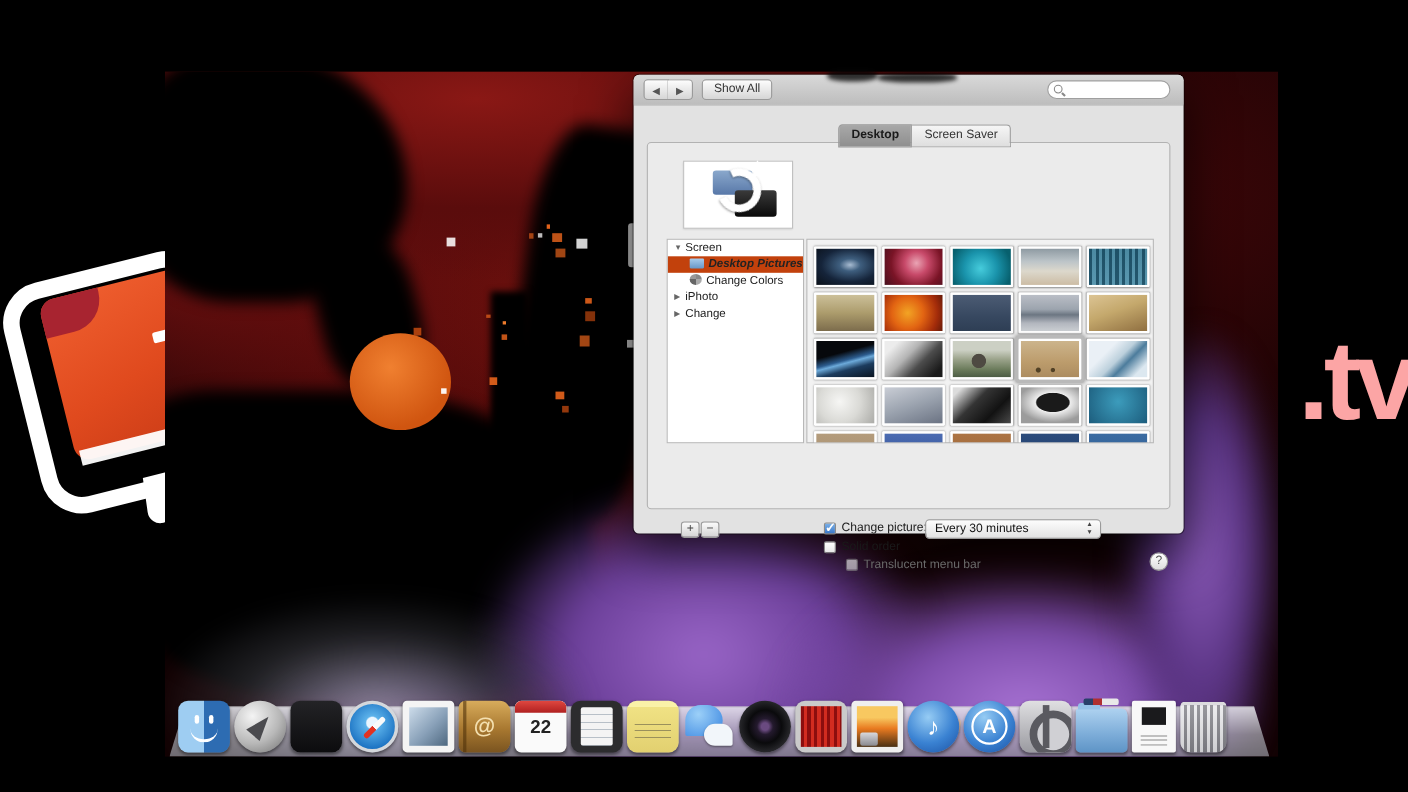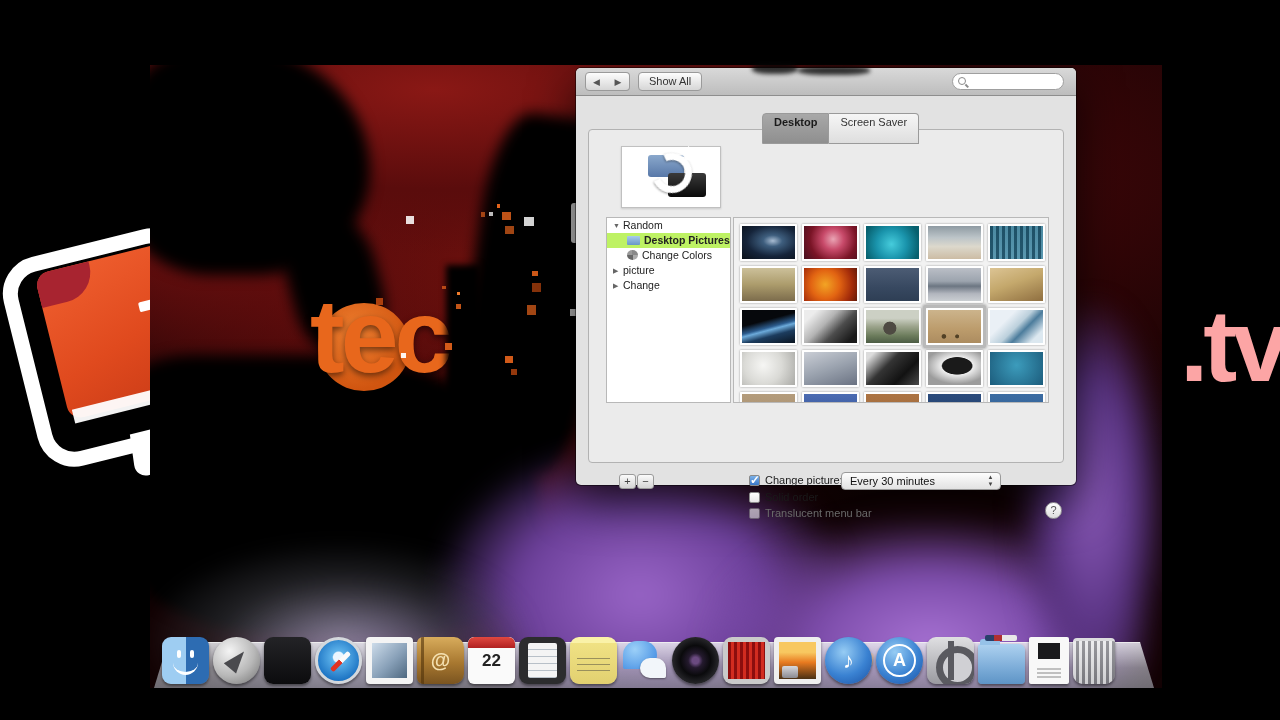--- a/index.html
+++ b/index.html
@@ -182,21 +182,21 @@
   #search-box { position:absolute; right:12px; top:5px; width:112px; height:17px;
     background:#fff; border:1px solid #9f9f9f; border-radius:9px; }
   #search-glass { position:absolute; left:5px; top:3px; width:8px; height:8px;
     border:1.5px solid #8a8a8a; border-radius:50%; }
   #search-glass::after { content:""; position:absolute; left:6px; top:7px; width:4px;
     height:1.5px; background:#8a8a8a; transform:rotate(45deg); }
   #search-input { position:absolute; left:16px; top:1px; width:90px; height:13px;
     border:none; outline:none; font-size:10px; background:transparent; }
 
   #tabs { position:absolute; left:186px; top:45px; display:flex; z-index:2; }
-  .tab { height:31px; padding:0 11px; line-height:16px; font-size:11px;
+  .tab { height:21px; padding:0 11px; line-height:16px; font-size:11px;
     border:1px solid #9a9a9a; }
   .tab-active { background:linear-gradient(#a8a8a8,#8f8f8f); color:#1a1a1a;
     border-radius:4px 0 0 0; font-weight:bold; }
   .tab-idle { background:linear-gradient(#f6f6f6,#dedede); color:#333;
     border-radius:0 4px 0 0; border-left:none; }
 
   #content-box { position:absolute; left:12px; top:61px; width:476px; height:334px;
     background:#ebebeb; border:1px solid #b2b2b2; border-radius:4px; }
 
   #preview-well { position:absolute; left:32px; top:16px; width:100px; height:62px;
@@ -212,21 +212,21 @@
     border-left:8px solid transparent; border-right:8px solid transparent;
     border-bottom:12px solid #fff; transform:rotate(105deg); }
 
   #sidebar { position:absolute; left:17px; top:87px; width:125px; height:186px;
     background:#fff; border:1px solid #b8b8b8; overflow:hidden; }
   .sb-row { height:15px; line-height:15px; font-size:10.5px; color:#222;
     white-space:nowrap; padding-left:6px; position:relative; }
   .sb-row .disc { display:inline-block; width:10px; font-size:7px; color:#666;
     vertical-align:1px; }
   .sb-child { padding-left:20px; }
-  .sb-selected { background:#bef264; font-weight:bold; }
+  .sb-selected { background:#c2410c; font-weight:bold;font-style:italic; }
   .sb-ico { display:inline-block; width:13px; height:9px; margin-right:4px;
     vertical-align:-1px; border-radius:1px; }
   .sb-ico-folder { background:linear-gradient(#a8ccec,#6898c8); position:relative; }
   .sb-ico-colors { background:conic-gradient(#888 0 25%, #aaa 25% 50%, #666 50% 75%, #999 75%);
     width:11px; height:10px; border-radius:50%; }
 
   #thumb-grid-box { position:absolute; left:144px; top:87px; width:316px; height:186px;
     background:#f2f2f2; border:1px solid #b8b8b8; overflow:hidden; }
   #thumb-grid { display:grid; grid-template-columns:repeat(5,57px); gap:5px;
     padding:6px; }
@@ -277,21 +277,20 @@
   </div>
 
   <div id="desktop">
 
     <div class="blk" style="left:-30px;top:-20px;width:250px;height:230px;border-radius:40% 60% 50% 40%;"></div>
     <div class="blk" style="left:320px;top:50px;width:130px;height:360px;border-radius:30%;transform:rotate(8deg);"></div>
     <div class="blk" style="left:-40px;top:290px;width:430px;height:280px;border-radius:20% 50% 30% 40%;"></div>
     <div class="blk" style="left:140px;top:150px;width:90px;height:140px;border-radius:40%;transform:rotate(-15deg);"></div>
 
     <div id="teched-blob"></div>
-    <div id="teched-partial">tec</div>
     <div class="blk" style="left:296px;top:200px;width:34px;height:180px;filter:blur(3px);"></div>
 
     <div id="particles">
         <div class="particle" style="left: 354.955px; top: 290.54px; width: 7.65846px; height: 7.65846px; background: rgb(232, 100, 28); opacity: 0.901232;"></div>
         <div class="particle" style="left: 355.279px; top: 160.81px; width: 8.51547px; height: 8.51547px; background: rgb(232, 100, 28); opacity: 0.690526;"></div>
         <div class="particle" style="left: 474.258px; top: 255.769px; width: 5.29891px; height: 5.29891px; background: rgb(232, 100, 28); opacity: 0.744755;"></div>
         <div class="particle" style="left: 251.143px; top: 287.908px; width: 5.05063px; height: 5.05063px; background: rgb(255, 255, 255); opacity: 0.935901;"></div>
         <div class="particle" style="left: 295.295px; top: 278.068px; width: 6.6097px; height: 6.6097px; background: rgb(232, 100, 28); opacity: 0.906441;"></div>
         <div class="particle" style="left: 426.253px; top: 154.557px; width: 10.7054px; height: 10.7054px; background: rgb(240, 124, 44); opacity: 0.859823;"></div>
         <div class="particle" style="left: 292.261px; top: 220.843px; width: 3.44785px; height: 3.44785px; background: rgb(232, 100, 28); opacity: 0.708553;"></div>
@@ -385,24 +384,24 @@
 
     <div id="content-box">
       <div id="preview-well">
         <div id="pw-blue"></div>
         <div id="pw-black"></div>
         <div id="pw-arrows"></div>
         <div id="pw-arrowhead"></div>
       </div>
 
       <div id="sidebar">
-          <div class="sb-row"><span class="disc">▼</span><span>Random</span></div>
+          <div class="sb-row"><span class="disc">▼</span><span>Screen</span></div>
           <div class="sb-row sb-child sb-selected"><span class="sb-ico sb-ico-folder"></span><span>Desktop Pictures</span></div>
           <div class="sb-row sb-child"><span class="sb-ico sb-ico-colors"></span><span>Change Colors</span></div>
-          <div class="sb-row"><span class="disc">▶</span><span>picture</span></div>
+          <div class="sb-row"><span class="disc">▶</span><span>iPhoto</span></div>
           <div class="sb-row"><span class="disc">▶</span><span>Change</span></div>
         </div>
       <div id="thumb-grid-box">
         <div id="thumb-grid">
             <div class="thumb" style="background: radial-gradient(at 58% 45%, rgb(168, 188, 210) 0%, rgb(62, 94, 126) 22%, rgb(21, 36, 58) 60%, rgb(10, 16, 24) 100%);"></div>
             <div class="thumb" style="background: radial-gradient(circle at 55% 40%, rgb(234, 164, 180), rgb(200, 74, 106) 30%, rgb(122, 20, 38) 65%, rgb(70, 16, 30) 100%);"></div>
             <div class="thumb" style="background: radial-gradient(circle at 48% 55%, rgb(70, 204, 220), rgb(26, 148, 172) 45%, rgb(7, 96, 110) 85%);"></div>
             <div class="thumb" style="background: linear-gradient(rgb(142, 154, 162) 0%, rgb(188, 196, 200) 35%, rgb(220, 216, 204) 62%, rgb(204, 188, 164) 100%);"></div>
             <div class="thumb" style="background: repeating-linear-gradient(90deg, rgba(26, 74, 96, 0.8) 0px, rgba(26, 74, 96, 0.8) 3px, rgba(106, 168, 192, 0.5) 3px, rgba(106, 168, 192, 0.5) 6px), linear-gradient(rgb(44, 106, 130), rgb(74, 136, 160));"></div>
             <div class="thumb" style="background: linear-gradient(rgb(204, 192, 154) 0%, rgb(172, 156, 108) 50%, rgb(124, 108, 76) 100%);"></div>
@@ -436,20 +435,20 @@
         <span class="ctl-label">Change picture:</span>
       </div>
       <div id="dropdown">
         <span>Every 30 minutes</span>
         <div id="dd-stepper">▲<br>▼</div>
       </div>
       <div class="ctl-row" style="top:361px;">
         <div class="checkbox"></div>
         <span class="ctl-label">Solid order</span>
       </div>
-      <div class="ctl-row" style="top:377px;">
+      <div class="ctl-row" style="top:377px;margin-left:20px;">
         <div class="checkbox" style="opacity:.6;"></div>
         <span class="ctl-label ctl-label-dim">Translucent menu bar</span>
       </div>
       <div id="help-btn">?</div>
     </div>
   </div>
 </div>
 
 </body></html>

